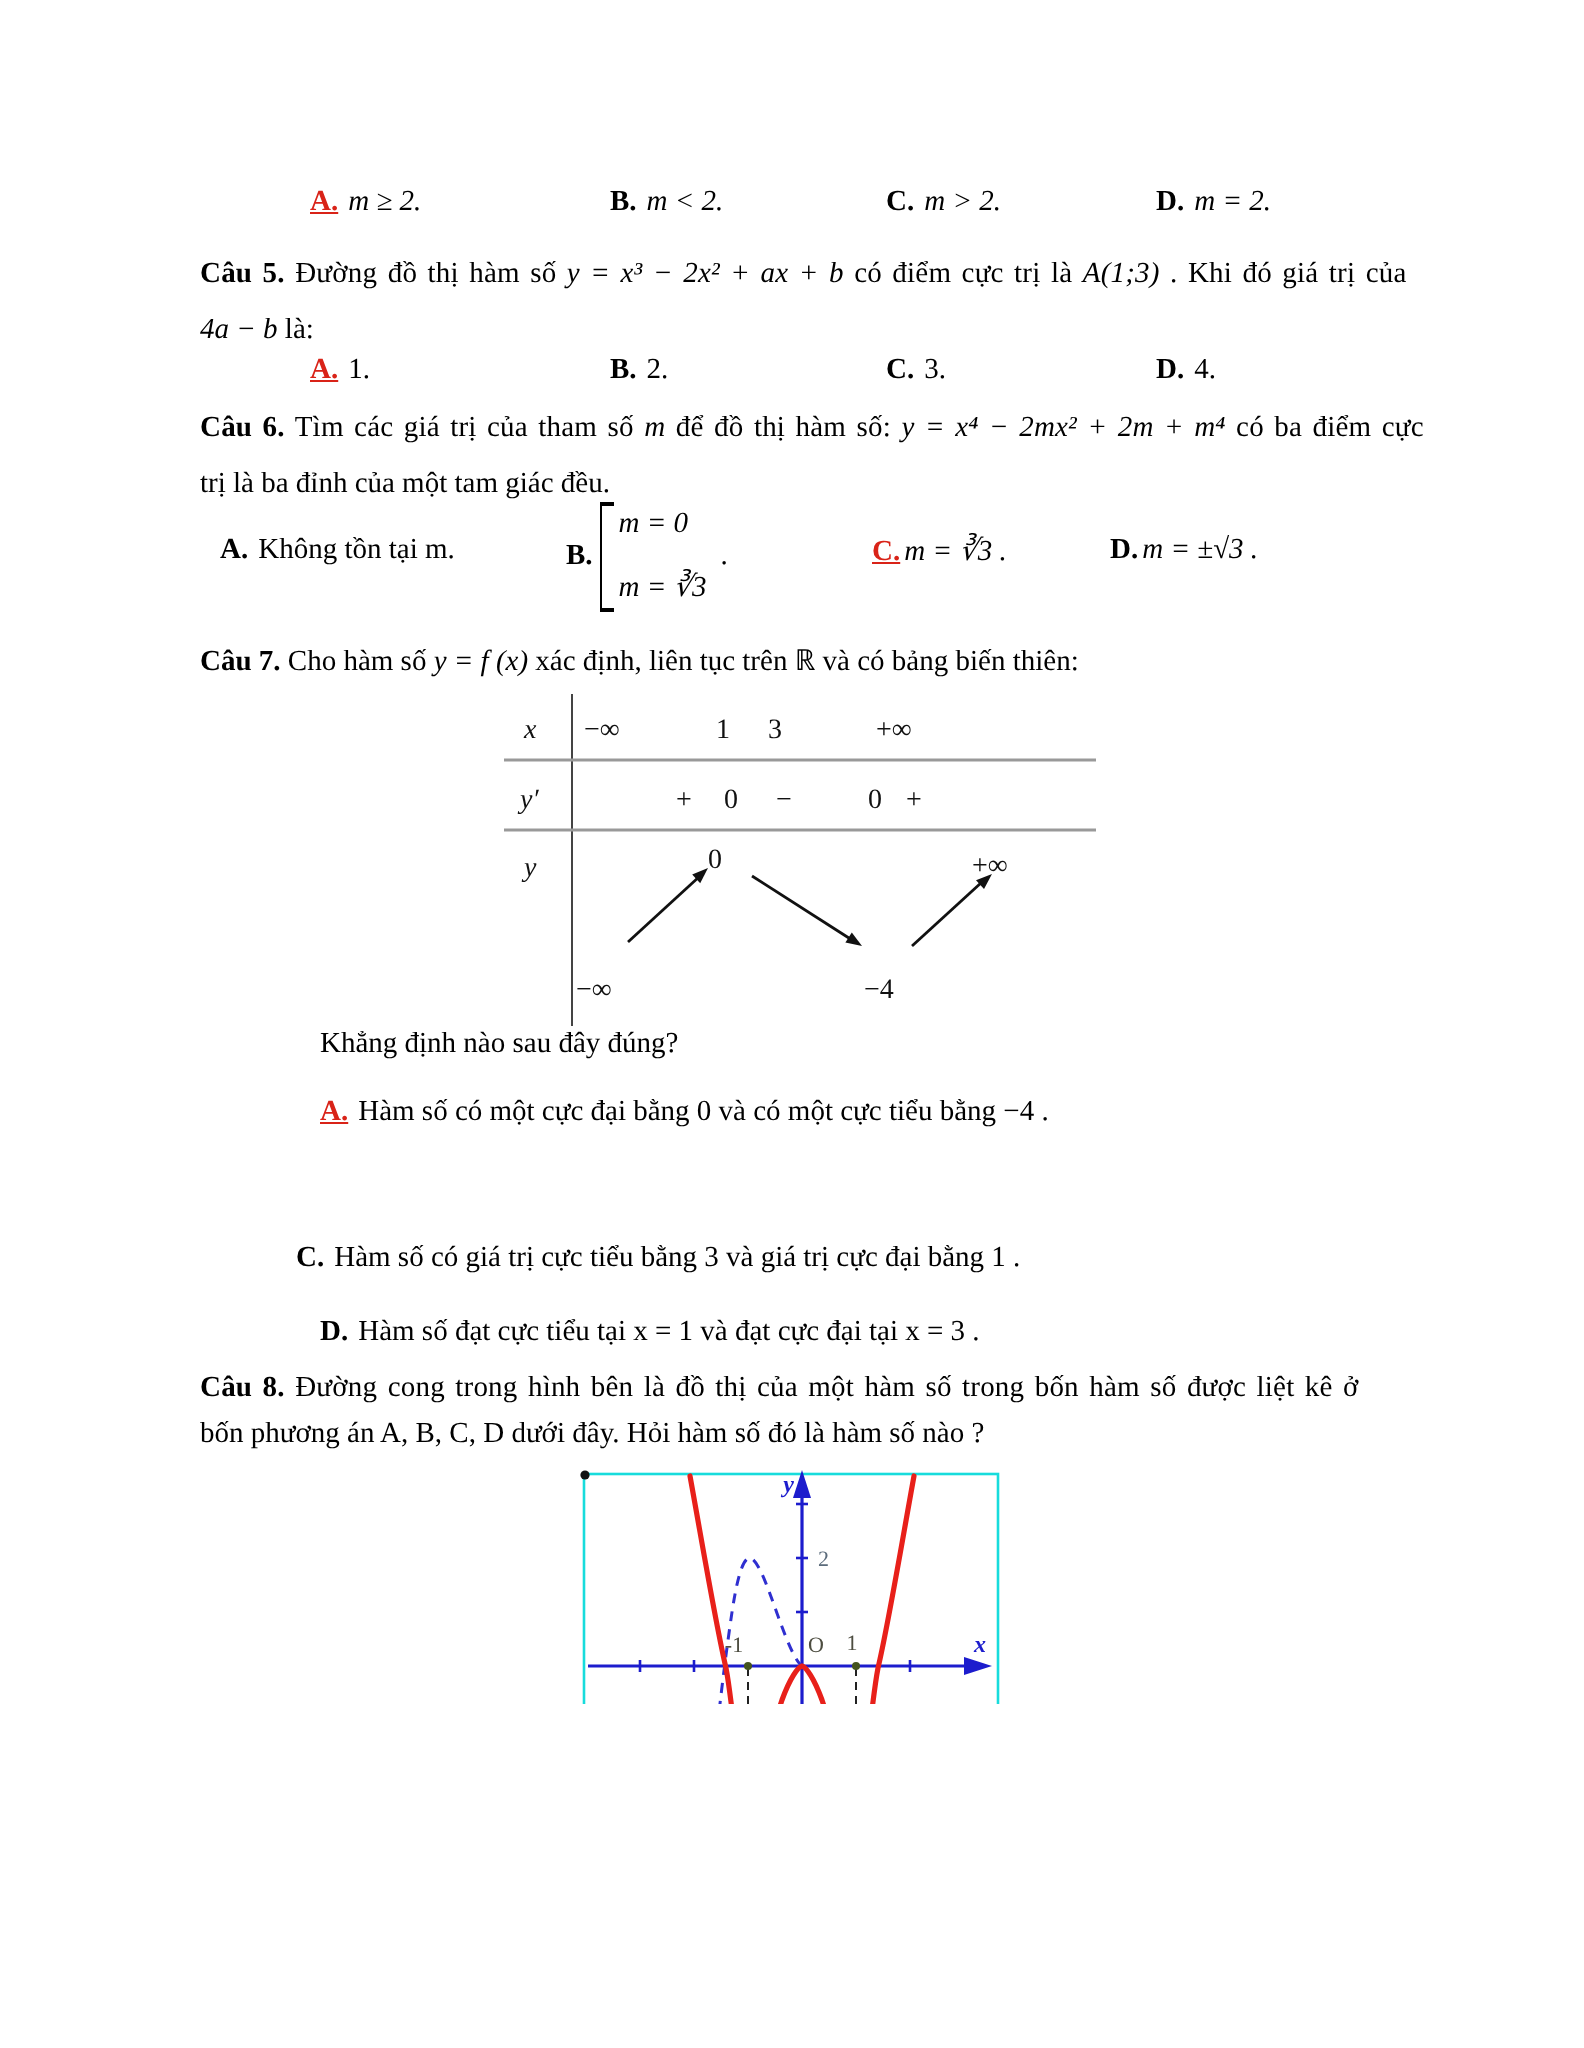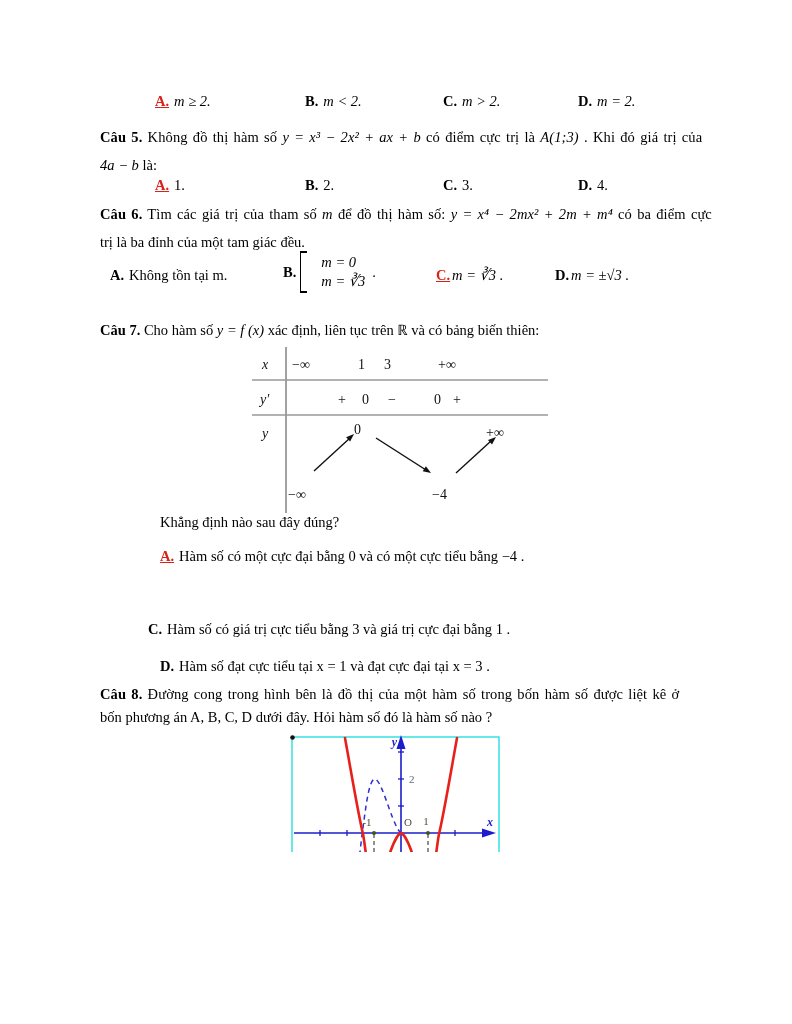--- a/index.html
+++ b/index.html
@@ -11,22 +11,22 @@
   .abs { position:absolute; white-space:nowrap; }
   .b { font-weight:bold;text-align:right; }
   .i { font-style:italic; }
   .opt-label { font-weight:bold; margin-right:5px; }
   .correct { color:#d92318; text-decoration:underline; text-decoration-color:#d92318; }
   .stmt-label { font-weight:bold; margin-right:5px; }
   .qline { letter-spacing:0.1px; word-spacing:1.5px; }
   
   .opt-b-wrap { display:flex; align-items:center; }
   .cases {
-    display:inline-flex; flex-direction:column; row-gap:2px;
-    border-left:1.6px solid #000; padding:3px 2px 3px 20px; position:relative;
+    display:inline-flex; flex-direction:column; row-gap:14px;
+    border-left:1.6px solid #000; padding:3px 2px 3px 8px; position:relative;
     font-style:italic; margin-left:3px;
   }
   .cases::before { content:""; position:absolute; left:0; top:0; width:6px; height:1.6px; background:#000; }
   .cases::after  { content:""; position:absolute; left:0; bottom:0; width:6px; height:1.6px; background:#000; }
   .cases-suffix { margin-left:5px; }
   
   .tbl text { font-family:"Liberation Serif", serif; font-size:14px; fill:#111; }
   .tbl text.head { font-style:italic; }
   
   .graph text { font-family:"Liberation Serif", serif; }
@@ -42,21 +42,21 @@
 <div class="page">
 
   <div>
     <span class="abs" style="left:155px;top:93px"><span class="opt-label correct">A.</span><span class="i">m ≥ 2.</span></span>
     <span class="abs" style="left:305px;top:93px"><span class="opt-label">B.</span><span class="i">m &lt; 2.</span></span>
     <span class="abs" style="left:443px;top:93px"><span class="opt-label">C.</span><span class="i">m &gt; 2.</span></span>
     <span class="abs" style="left:578px;top:93px"><span class="opt-label">D.</span><span class="i">m = 2.</span></span>
   </div>
 
   <div class="abs qline" style="left:100px;top:129px">
-    <span class="b">Câu 5.</span><span> Không đồ thị hàm số </span><span class="i">y = x³ − 2x² + ax + b</span><span> có điểm cực trị là </span><span class="i">A(1;3)</span><span> . Khi đó giá trị của</span>
+    <span class="b">Câu 5.</span><span> Đường đồ thị hàm số </span><span class="i">y = x³ − 2x² + ax + b</span><span> có điểm cực trị là </span><span class="i">A(1;3)</span><span> . Khi đó giá trị của</span>
   </div>
   <div class="abs" style="left:100px;top:157px">
     <span class="i">4a − b</span><span> là:</span>
   </div>
   <div>
     <span class="abs" style="left:155px;top:177px"><span class="opt-label correct">A.</span><span>1.</span></span>
     <span class="abs" style="left:305px;top:177px"><span class="opt-label">B.</span><span>2.</span></span>
     <span class="abs" style="left:443px;top:177px"><span class="opt-label">C.</span><span>3.</span></span>
     <span class="abs" style="left:578px;top:177px"><span class="opt-label">D.</span><span>4.</span></span>
   </div>

